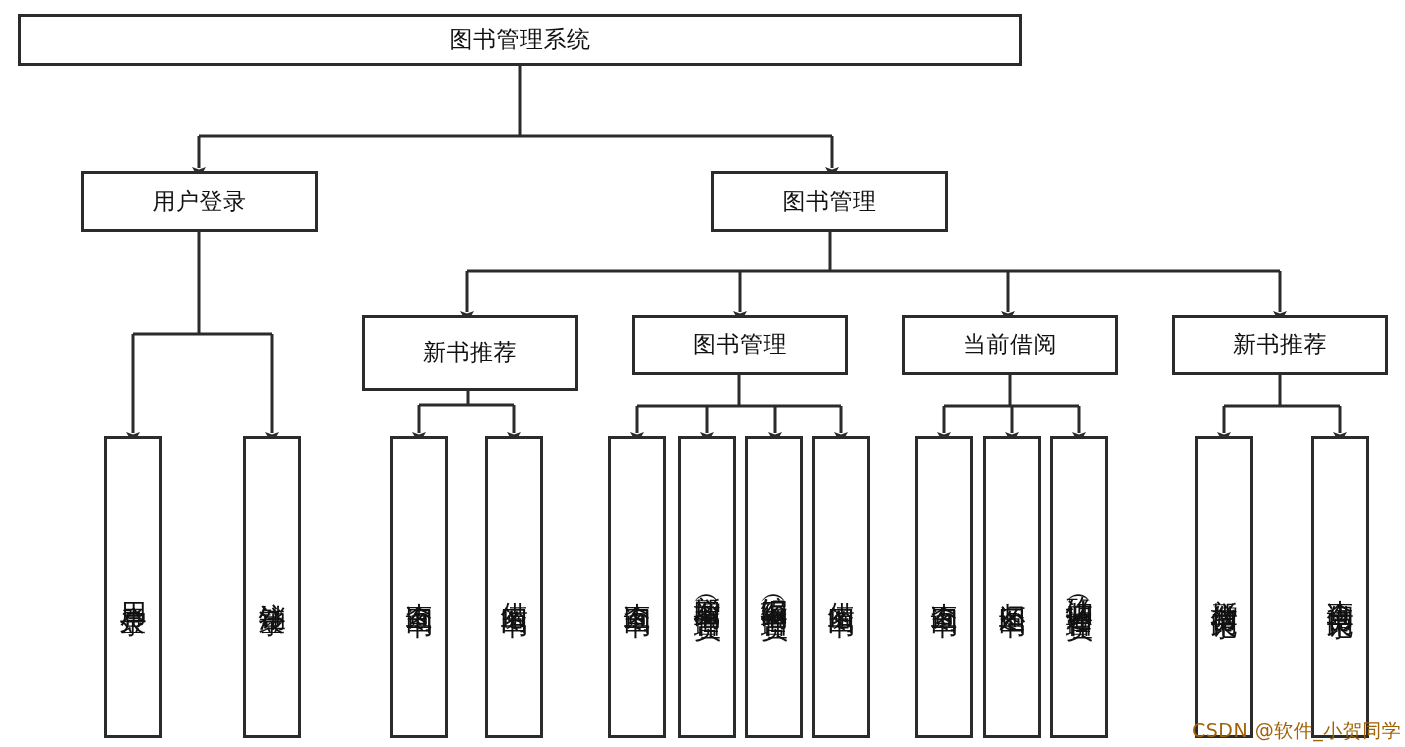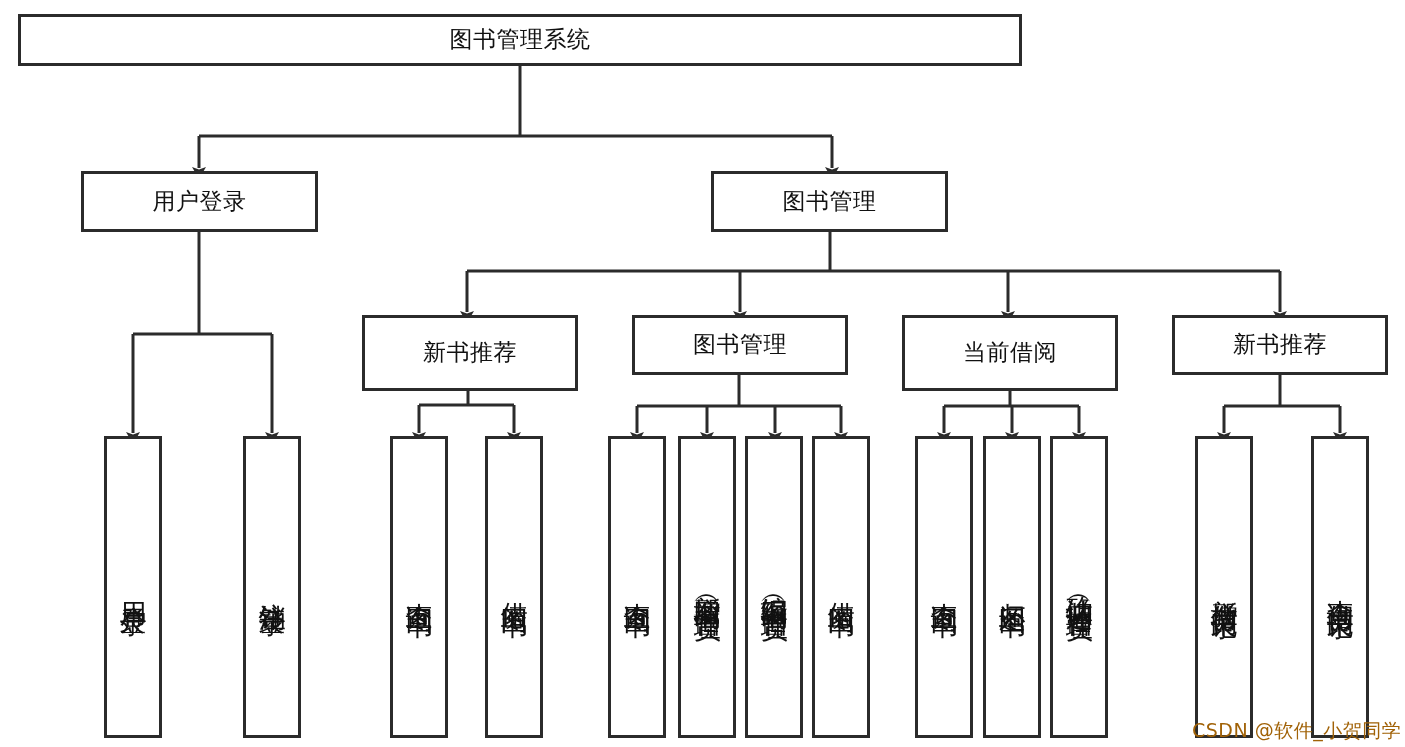--- a/index.html
+++ b/index.html
@@ -140,21 +140,21 @@
   </div>
 
   <div class="node horiz" style="left:362px; top:315px; width:216px; height:76px;">
     <span class="node-label">新书推荐</span>
   </div>
 
   <div class="node horiz" style="left:632px; top:315px; width:216px; height:60px;">
     <span class="node-label">图书管理</span>
   </div>
 
-  <div class="node horiz" style="left:902px; top:315px; width:216px; height:76px;">
+  <div class="node horiz" style="left:902px; top:315px; width:216px; height:60px;">
     <span class="node-label">当前借阅</span>
   </div>
 
   <div class="node horiz" style="left:1172px; top:315px; width:216px; height:60px;">
     <span class="node-label">新书推荐</span>
   </div>
 
   <div class="node vert" style="left:104px; top:436px; width:58px; height:302px;">
     <span class="node-label">用户登录</span>
   </div>

